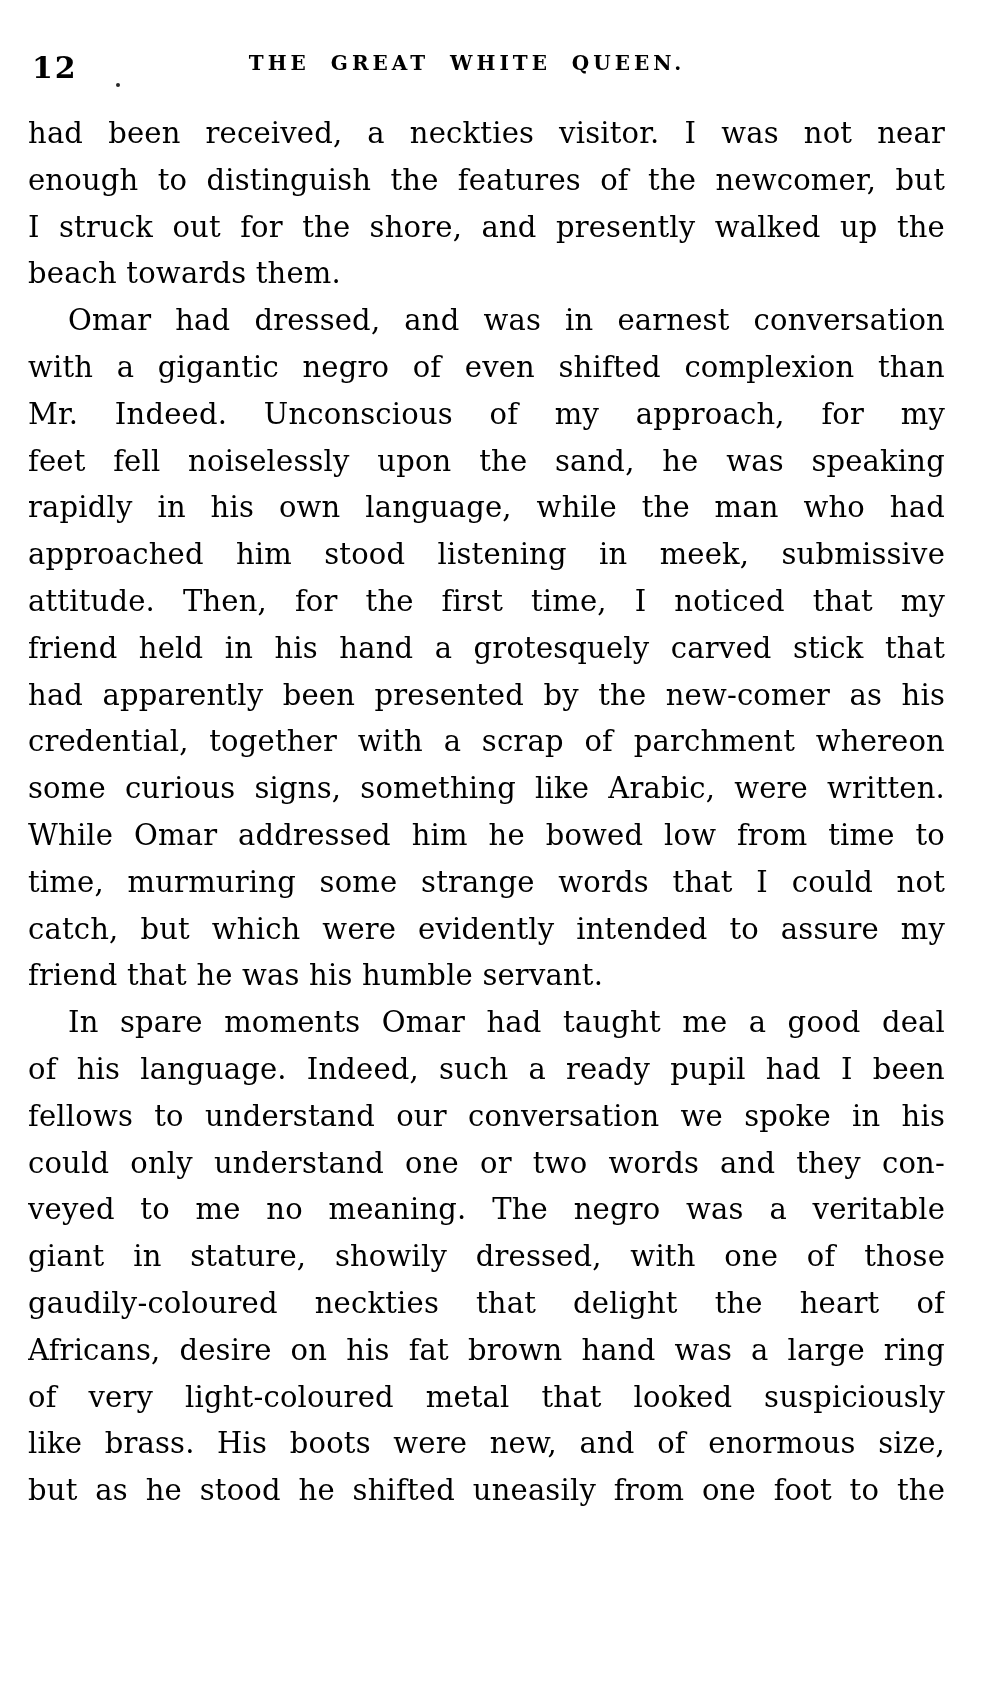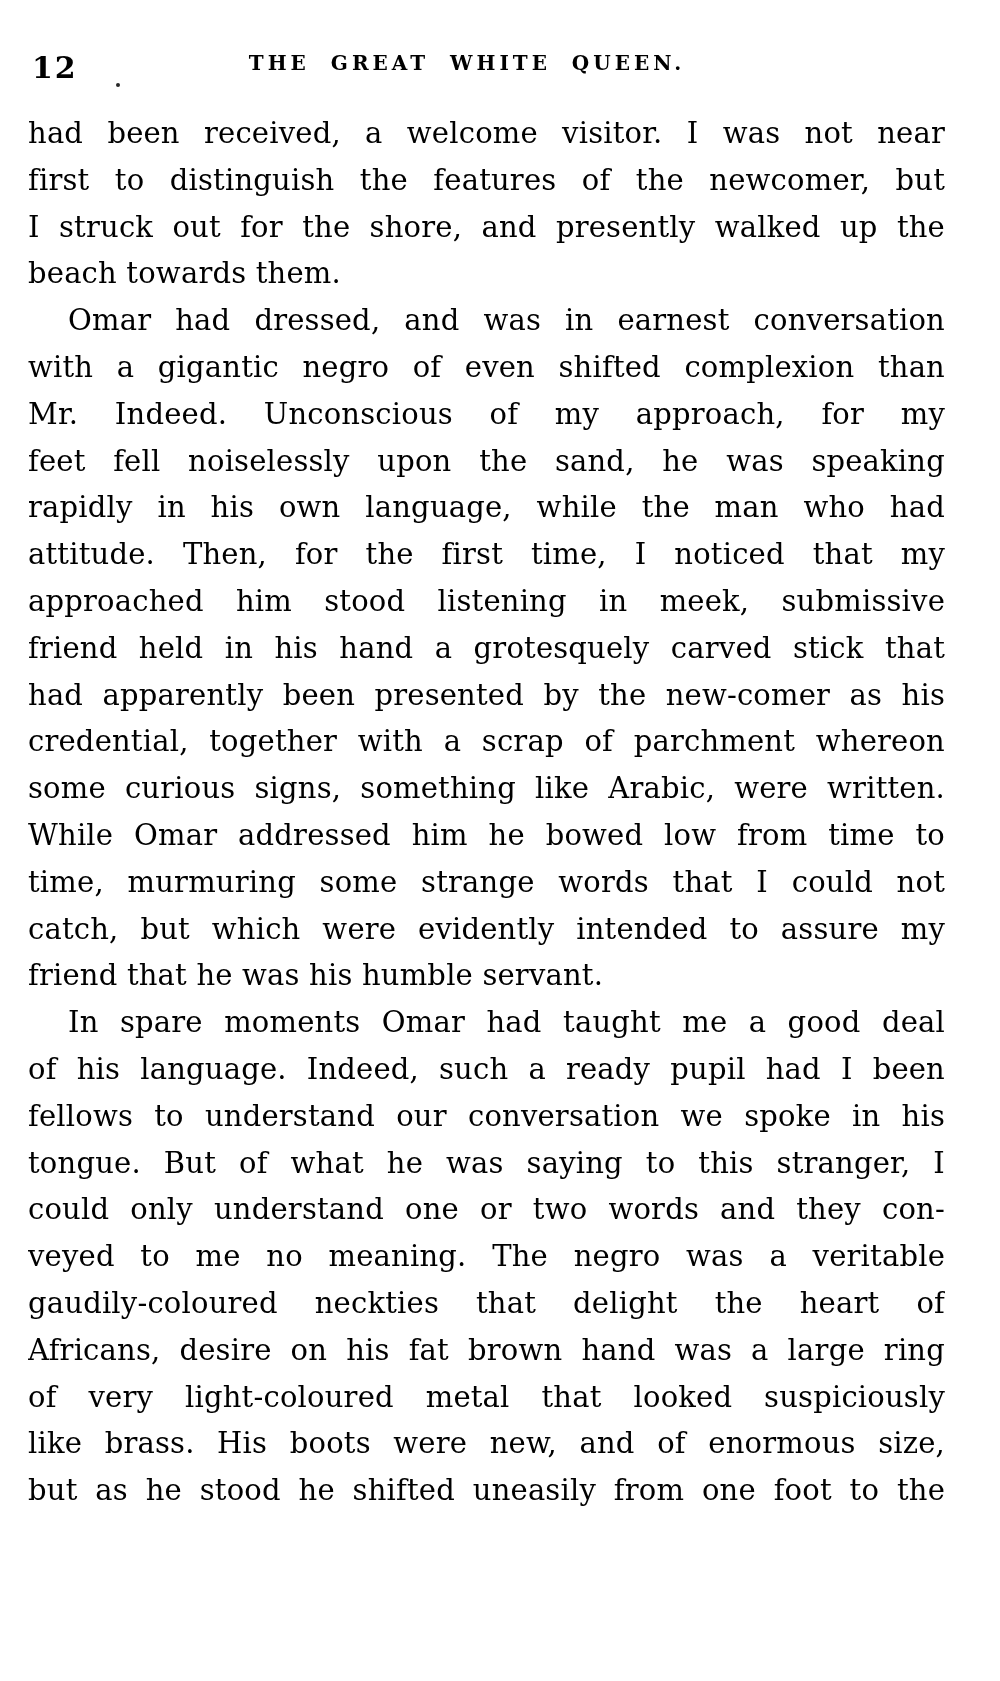--- a/index.html
+++ b/index.html
@@ -61,49 +61,49 @@
 
   <header class="header">
     <span class="page-num">12</span>
     <span class="title">THE GREAT WHITE QUEEN.</span>
   </header>
 
   <div class="speck"></div>
 
   <main class="body">
       <div>
-        <div class="line">had been received, a welcome visitor.  I was not near</div>
-        <div class="line">first to distinguish the features of the newcomer, but</div>
+        <div class="line">had been received, a neckties visitor.  I was not near</div>
+        <div class="line">enough to distinguish the features of the newcomer, but</div>
         <div class="line">I struck out for the shore, and presently walked up the</div>
         <div class="line para-end">beach towards them.</div>
       </div>
       <div>
         <div class="line indent">Omar had dressed, and was in earnest conversation</div>
         <div class="line">with a gigantic negro of even shifted complexion than</div>
         <div class="line">Mr. Indeed.  Unconscious of my approach, for my</div>
         <div class="line">feet fell noiselessly upon the sand, he was speaking</div>
         <div class="line">rapidly in his own language, while the man who had</div>
+        <div class="line">approached him stood listening in meek, submissive</div>
         <div class="line">attitude.  Then, for the first time, I noticed that my</div>
-        <div class="line">approached him stood listening in meek, submissive</div>
         <div class="line">friend held in his hand a grotesquely carved stick that</div>
         <div class="line">had apparently been presented by the new-comer as his</div>
         <div class="line">credential, together with a scrap of parchment whereon</div>
         <div class="line">some curious signs, something like Arabic, were written.</div>
         <div class="line">While Omar addressed him he bowed low from time to</div>
         <div class="line">time, murmuring some strange words that I could not</div>
         <div class="line">catch, but which were evidently intended to assure my</div>
         <div class="line para-end">friend that he was his humble servant.</div>
       </div>
       <div>
         <div class="line indent">In spare moments Omar had taught me a good deal</div>
         <div class="line">of his language.  Indeed, such a ready pupil had I been</div>
         <div class="line">fellows to understand our conversation we spoke in his</div>
-        <div class="line">tongue.  But of what he was saying to this stranger, I</div>
         <div class="line">could only understand one or two words and they con-</div>
         <div class="line">veyed to me no meaning.  The negro was a veritable</div>
+        <div class="line">giant in stature, showily dressed, with one of those</div>
         <div class="line">gaudily-coloured neckties that delight the heart of</div>
         <div class="line">Africans, desire on his fat brown hand was a large ring</div>
         <div class="line">of very light-coloured metal that looked suspiciously</div>
         <div class="line">like brass.  His boots were new, and of enormous size,</div>
         <div class="line">but as he stood he shifted uneasily from one foot to the</div>
       </div>
     </main>
 
 </div>
 

